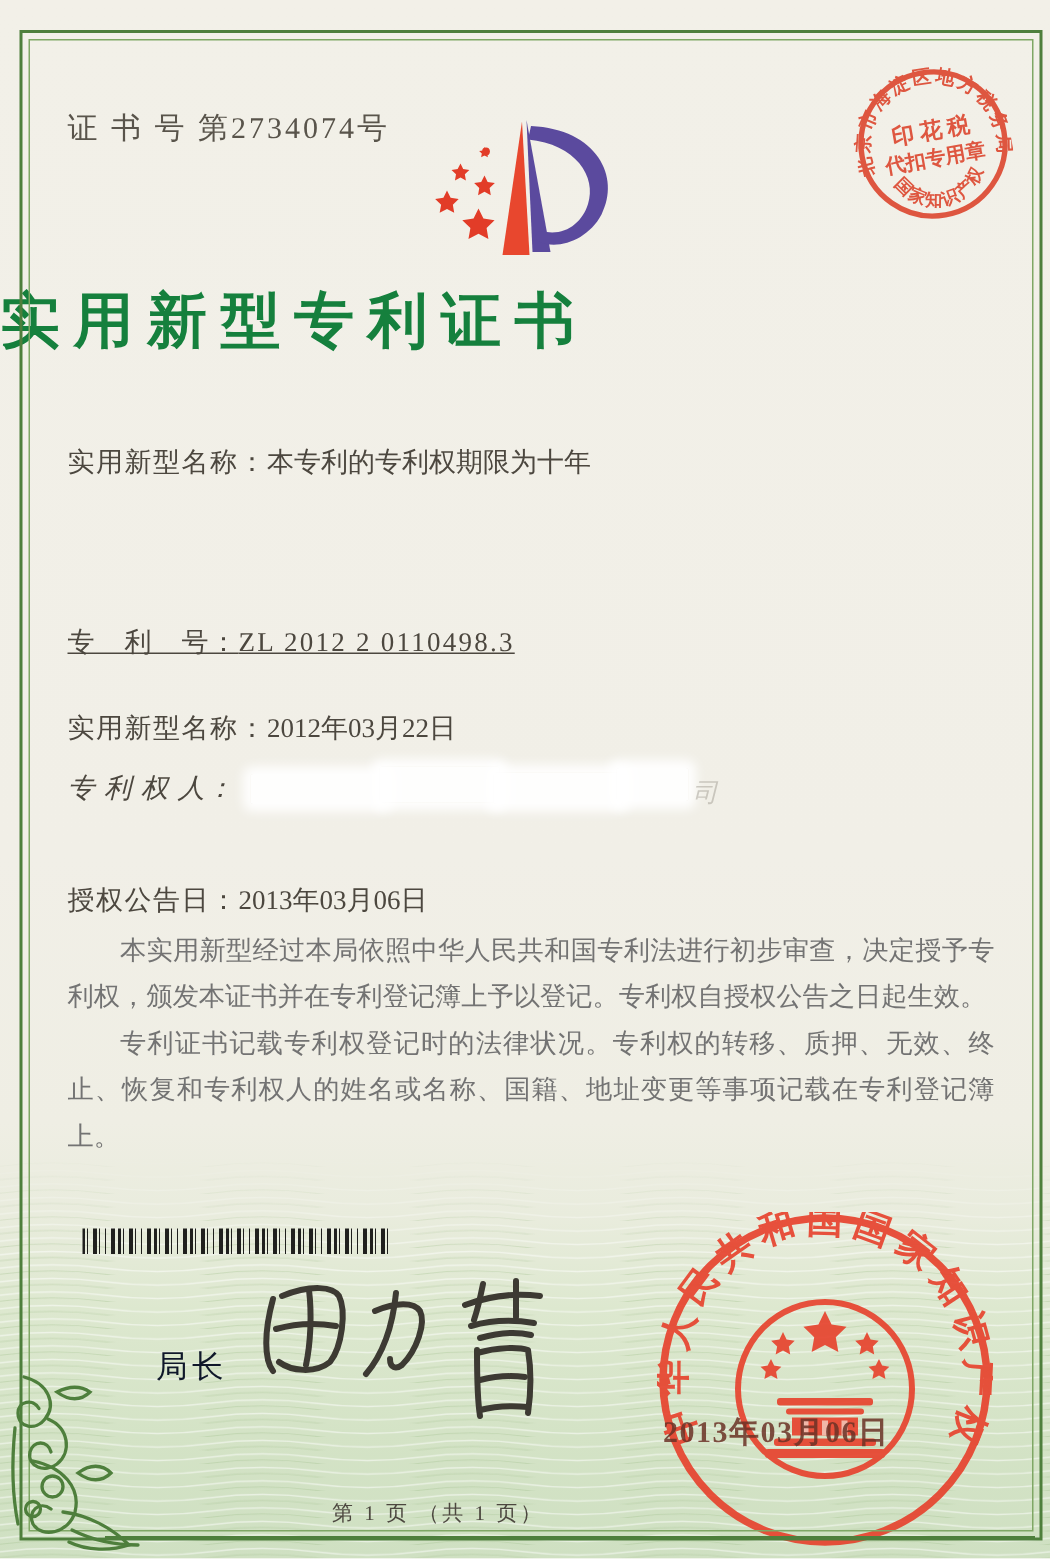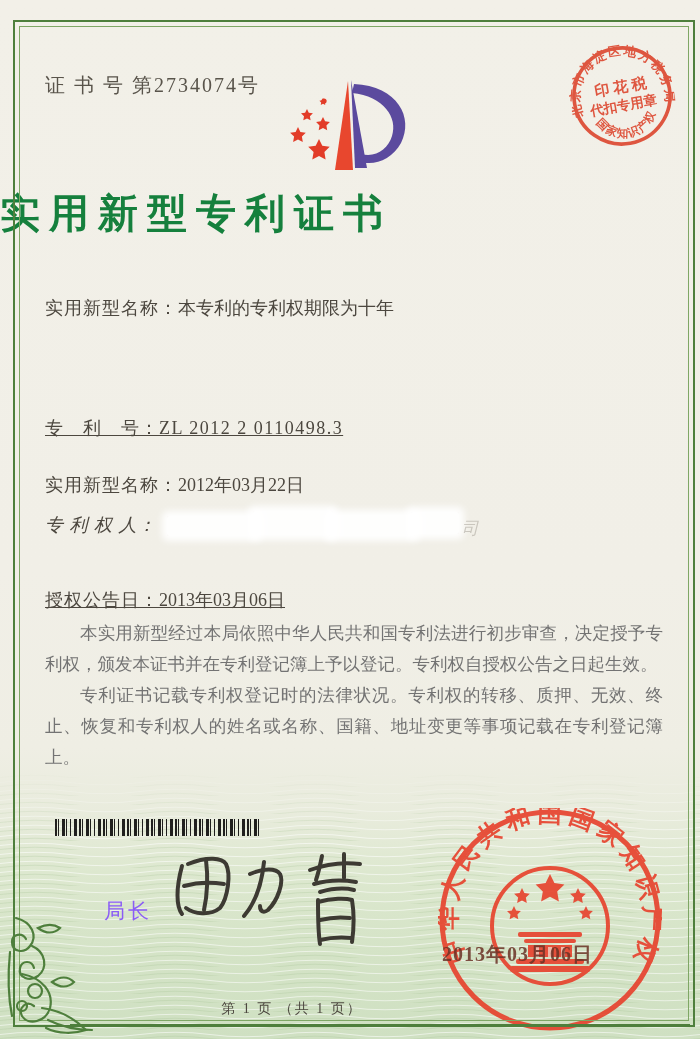--- a/index.html
+++ b/index.html
@@ -33,21 +33,21 @@
   .tax-stamp{position:absolute;left:570px;top:44px;transform:rotate(-10deg);opacity:.92;}
 
   .title{
     position:absolute;left:0;top:186px;width:700px;
     font-size:40px;font-weight:bold;
     letter-spacing:9px;color:#15803d;
   }
 
   .field{position:absolute;left:45px;font-size:18px;color:#4c473f;white-space:nowrap;}
   .field .lbl{letter-spacing:1px;}
-  .f0{top:296px;} .f1{top:360px;} .f2{top:416px;text-decoration:underline;} .f3{top:473px;} .f4{top:513px;font-style:italic;} .f5{top:588px;text-decoration:underline;}
+  .f0{top:296px;} .f1{top:360px;} .f2{top:416px;text-decoration:underline;} .f3{top:473px;} .f4{top:513px;font-style:italic;} .f5{top:588px;}
   .f2 .val{font-family:"Liberation Serif","DejaVu Serif",serif;letter-spacing:1.5px;}
 
   .redaction{
     display:inline-block;position:relative;vertical-align:middle;
     width:320px;height:24px;margin-left:4px;
   }
   .redaction .blur{
     position:absolute;background:rgba(255,255,255,.92);
     box-shadow:0 0 7px 5px rgba(255,255,255,.95);border-radius:2px;
   }
@@ -65,21 +65,21 @@
     position:absolute;left:55px;top:819px;width:205px;height:17px;
     background:repeating-linear-gradient(90deg,
       #20201e 0 2px,transparent 2px 3px,
       #20201e 3px 4px,transparent 4px 7px,
       #20201e 7px 10px,transparent 10px 11px,
       #20201e 11px 12px,transparent 12px 15px,
       #20201e 15px 16px,transparent 16px 19px,
       #20201e 19px 22px,transparent 22px 24px);
   }
 
-  .director{position:absolute;left:104px;top:897px;font-size:21px;letter-spacing:3px;color:#8b5cf6;}
+  .director{position:absolute;left:104px;top:897px;font-size:21px;letter-spacing:3px;color:#0f172a;}
   .signature{position:absolute;left:168px;top:848px;}
   .sr-only{position:absolute;width:1px;height:1px;overflow:hidden;clip:rect(0 0 0 0);}
 
   .office-seal{position:absolute;left:438px;top:808px;opacity:.9;}
   .seal-date{
     position:absolute;left:442px;top:941px;font-size:20px;letter-spacing:1px;
     color:#6b3226;z-index:3;font-weight:bold;opacity:.85;
   }
   .footer{
     position:absolute;left:0;top:1000px;width:584px;text-align:center;

